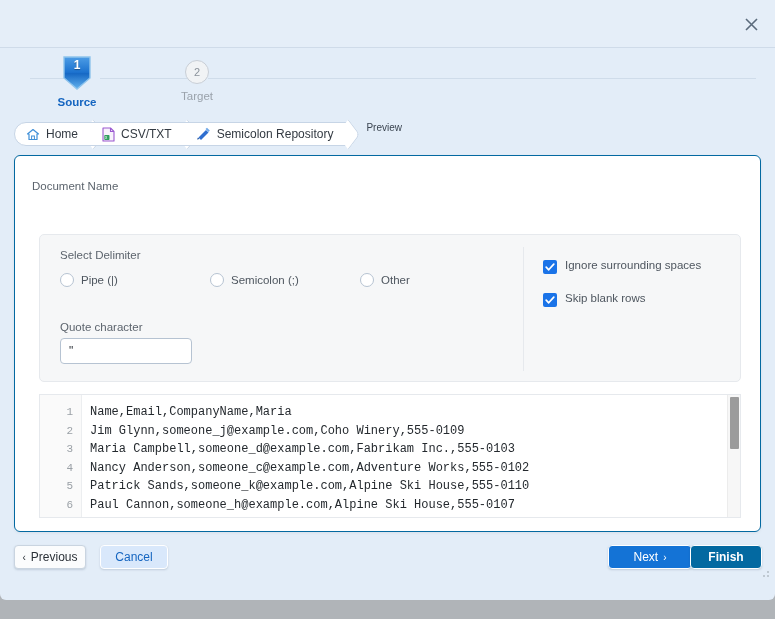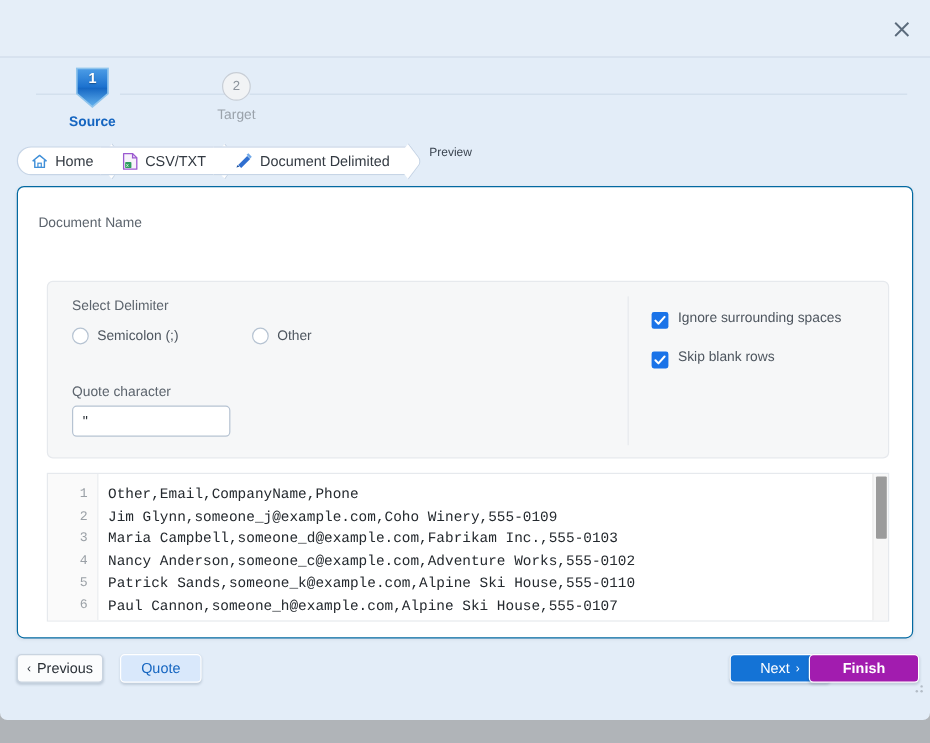--- a/index.html
+++ b/index.html
@@ -321,22 +321,22 @@
     border-color: #ffffff;
     color: #1565c0;
   }
   .btn-next {
     left: 608px; top: 12px; width: 84px;
     background: #1473d6;
     border-color: #ffffff;
     color: #ffffff;
   }
   .btn-finish {
-    left: 674px; top: 12px; width: 92px;
-    background: #a21caf;
+    left: 690px; top: 12px; width: 72px;
+    background: #0369a1;
     border-color: #ffffff;
     color: #ffffff;
     font-weight: bold;
   }
   .btn .chev { font-size: 10px; margin: 0 0 0 5px; }
   .btn .chev-l { font-size: 10px; margin: 0 5px 0 0; }
 
   .resize-grip {
     position: absolute; right: 6px; bottom: 4px;
     width: 12px; height: 12px;
@@ -421,37 +421,41 @@
     </div>
 
     <div class="crumb">
       <span class="c-ico">
         <svg width="15" height="14" viewBox="0 0 15 14">
           <path d="M2.5 10.5 L10 3 L12.5 5.5 L5 13 Z" fill="#2f6fd0"></path>
           <path d="M1 12.5 L3.5 12 L2 10.5 Z" fill="#1a4f9e"></path>
           <path d="M9.5 2 L11 0.8 L13.8 3.6 L12.5 5 Z" fill="#6fa8e8"></path>
         </svg>
       </span>
-      <span>Document Delimited</span>
+      <span>Semicolon Repository</span>
     </div>
 
     <div class="crumb-plain">Preview</div>
   </div>
 
   <div class="card">
 
     <div class="doc-name-wrap">
       <div class="label">Document Name</div>
     </div>
 
     <div class="delim-panel">
       <div class="label delim-title">Select Delimiter</div>
 
       <div class="radio-grid">
         <div class="radio-row">
+          <label class="radio-item">
+            <span class="radio"></span>
+            <span>Pipe (|)</span>
+          </label>
           <label class="radio-item">
             <span class="radio"></span>
             <span>Semicolon (;)</span>
           </label>
           <label class="radio-item">
             <span class="radio"></span>
             <span>Other</span>
           </label>
         </div>
       </div>
@@ -488,41 +492,41 @@
     <div class="preview">
       <div class="gutter">
         <div>1</div>
         <div>2</div>
         <div>3</div>
         <div>4</div>
         <div>5</div>
         <div>6</div>
       </div>
       <div class="code">
-        <div>Other,Email,CompanyName,Phone</div>
+        <div>Name,Email,CompanyName,Maria</div>
         <div>Jim Glynn,someone_j@example.com,Coho Winery,555-0109</div>
         <div>Maria Campbell,someone_d@example.com,Fabrikam Inc.,555-0103</div>
         <div>Nancy Anderson,someone_c@example.com,Adventure Works,555-0102</div>
         <div>Patrick Sands,someone_k@example.com,Alpine Ski House,555-0110</div>
         <div>Paul Cannon,someone_h@example.com,Alpine Ski House,555-0107</div>
       </div>
       <div class="pv-scrollbar">
         <div class="pv-thumb"></div>
       </div>
     </div>
 
   </div>
 
   <div class="footer">
     <div class="btn btn-prev">
       <span class="chev-l">‹</span>
       <span>Previous</span>
     </div>
     <div class="btn btn-cancel">
-      <span>Quote</span>
+      <span>Cancel</span>
     </div>
     <div class="btn btn-next">
       <span>Next</span>
       <span class="chev">›</span>
     </div>
     <div class="btn btn-finish">
       <span>Finish</span>
     </div>
     <div class="resize-grip">
       <i style="right:0;bottom:0"></i>

